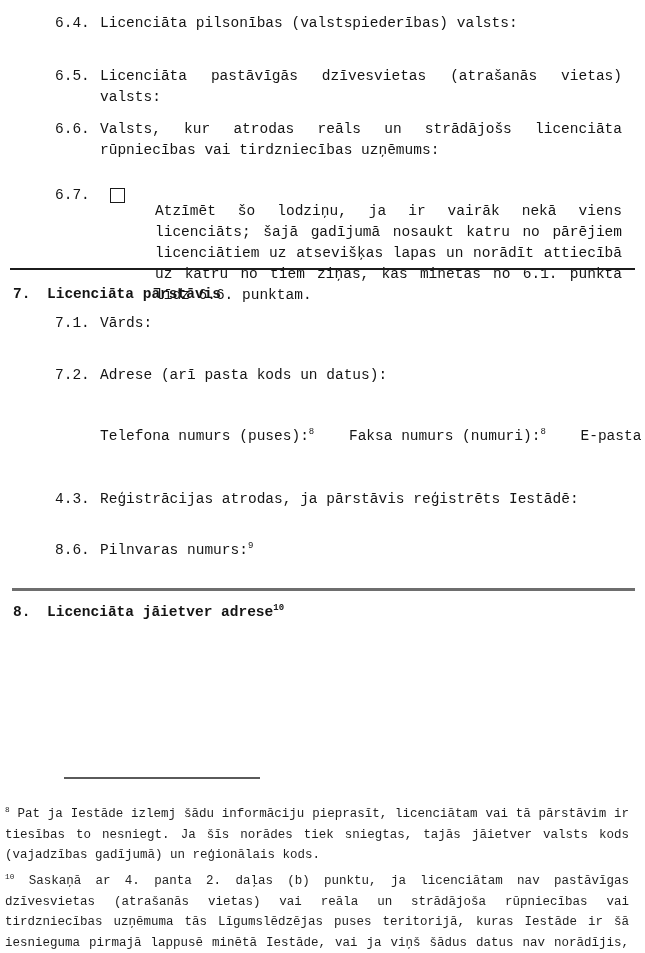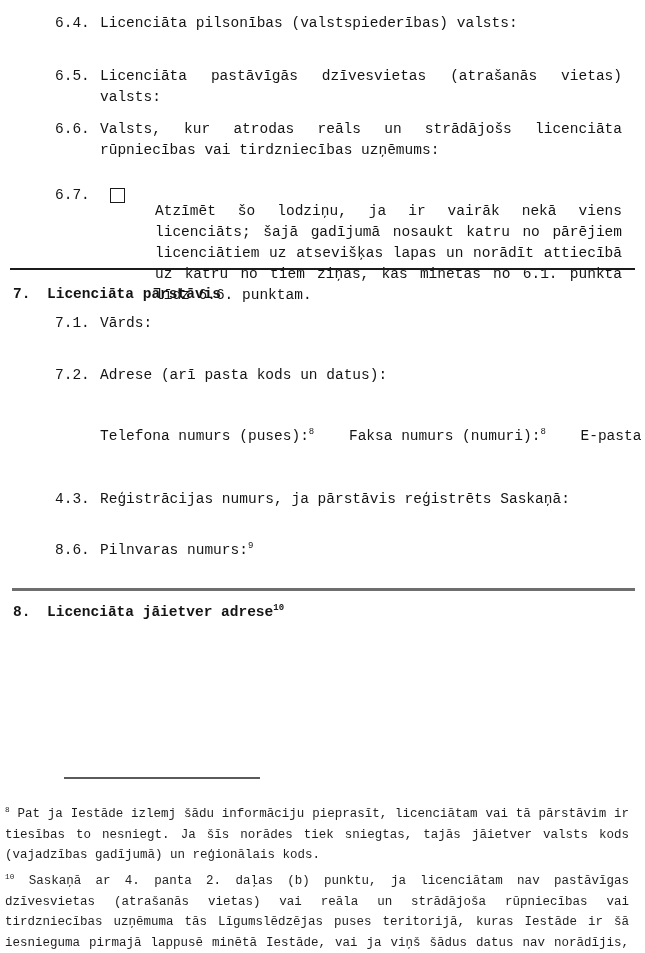--- a/index.html
+++ b/index.html
@@ -94,21 +94,21 @@
   </div>
 
   <div class="contact" style="top:426px">
     <span class="lbl"><span>Telefona numurs (puses):</span><sup>8</sup></span>
     <span class="lbl"><span>Faksa numurs (numuri):</span><sup>8</sup></span>
     <span class="lbl"><span>E-pasta adrese:</span></span>
   </div>
 
   <div class="row" style="top:489px">
     <span class="num">4.3.</span>
-    <div class="txt">Reģistrācijas numurs, ja pārstāvis reģistrēts Saskaņā:</div>
+    <div class="txt">Reģistrācijas atrodas, ja pārstāvis reģistrēts Iestādē:</div>
   </div>
 
   <div class="row" style="top:540px">
     <span class="num">8.6.</span>
     <div class="txt"><span>Pilnvaras numurs:</span><sup>9</sup></div>
   </div>
 
   <div class="hr-gray" style="top:588px"></div>
 
   <div class="row" style="top:602px">

